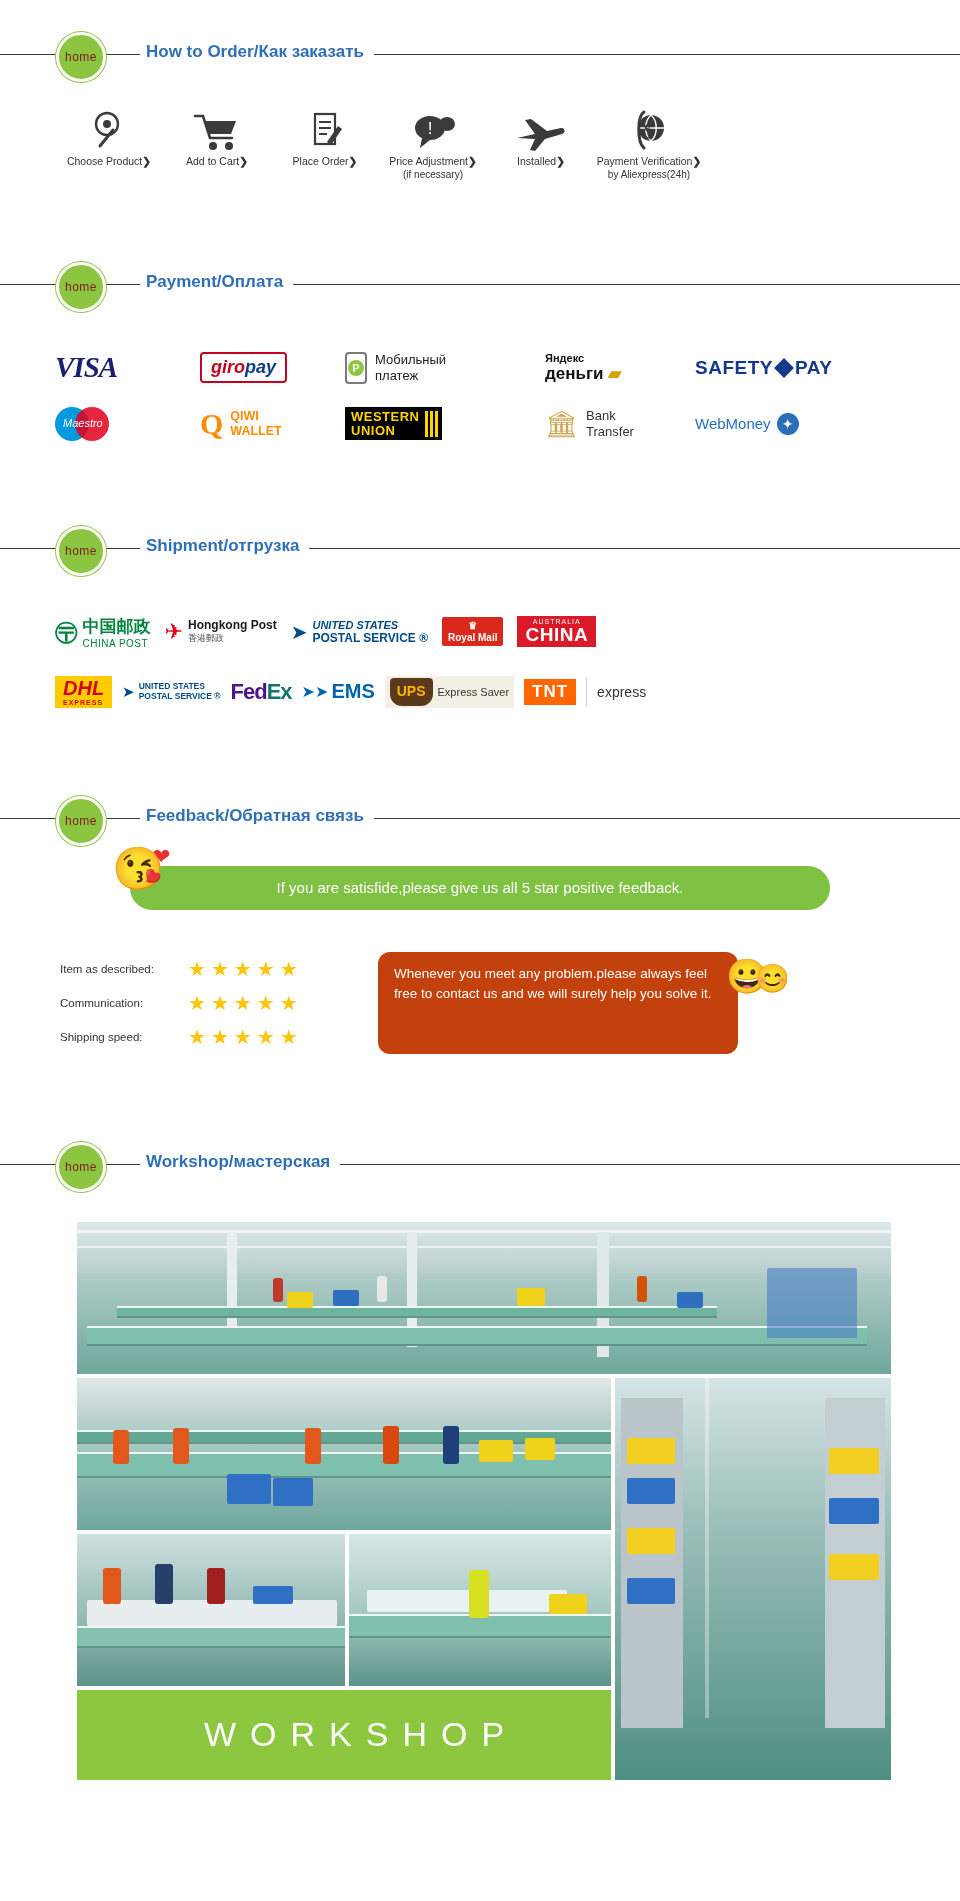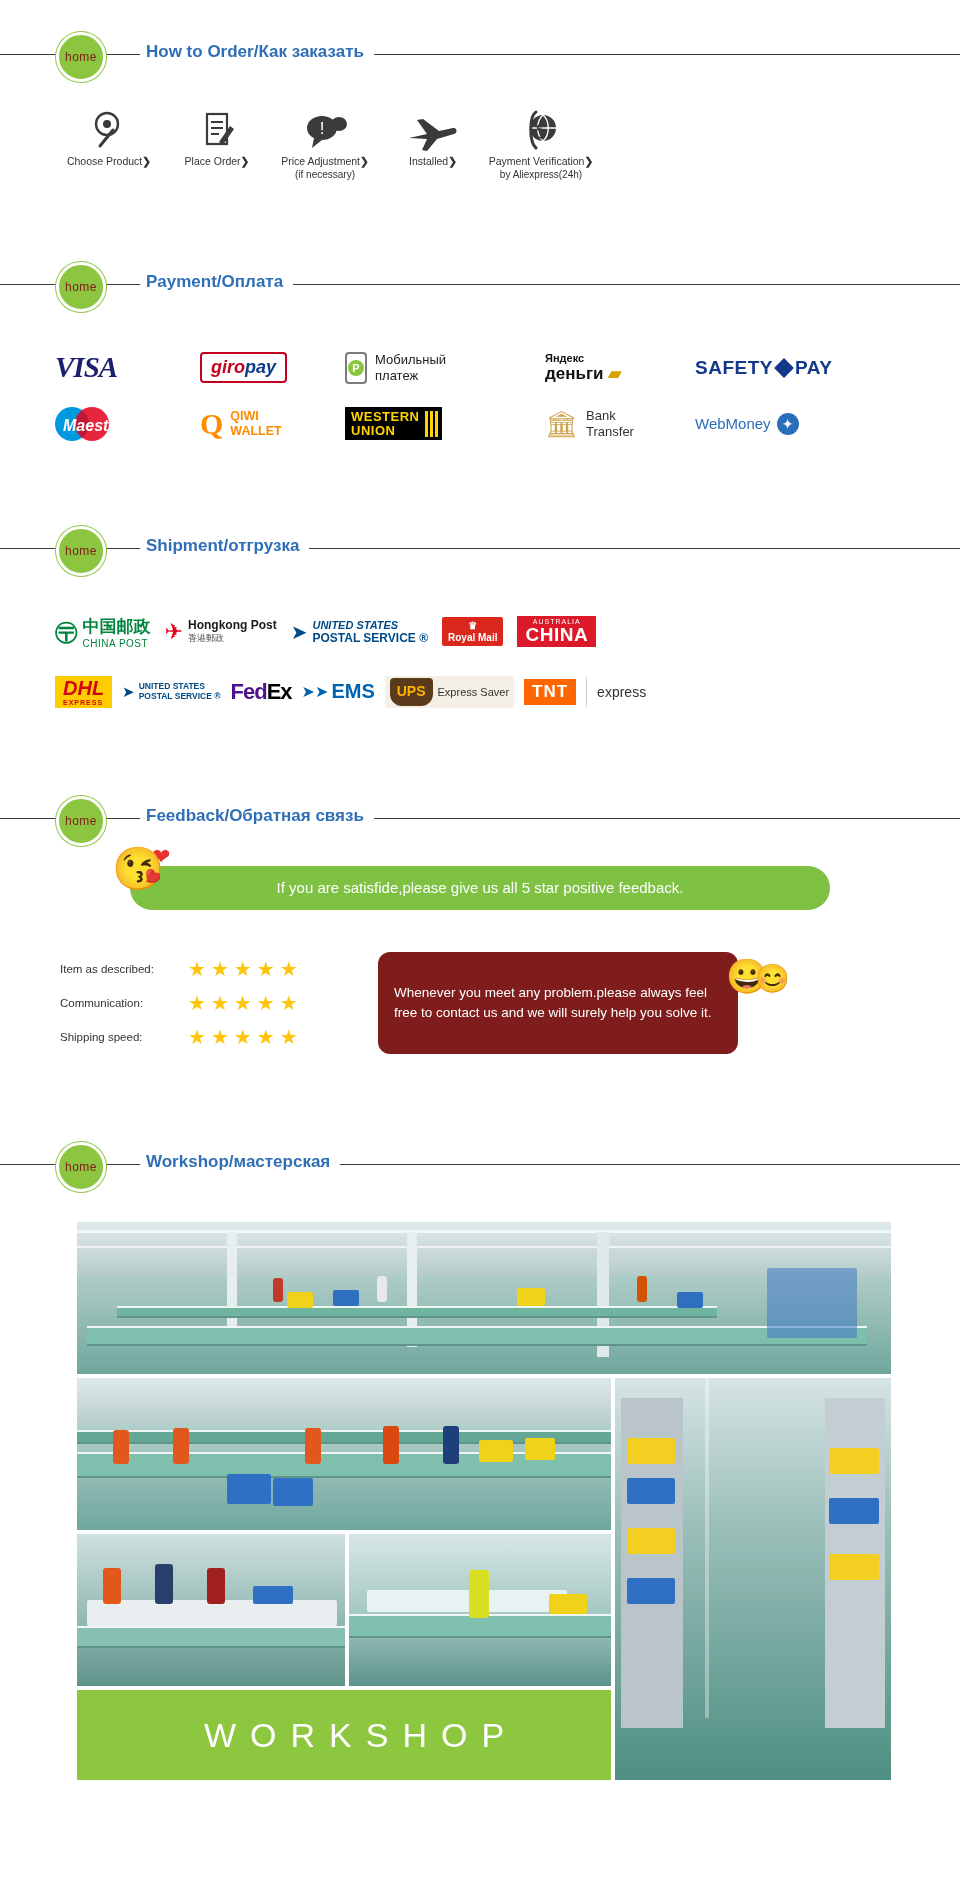--- a/index.html
+++ b/index.html
@@ -149,21 +149,21 @@
     transform: rotate(45deg); display: inline-block;
   }
   .maestro { position: relative; width: 74px; height: 34px; }
   .maestro .c1, .maestro .c2 {
     position: absolute; top: 0; width: 34px; height: 34px; border-radius: 50%;
   }
   .maestro .c1 { left: 0; background: #0099df; }
   .maestro .c2 { left: 20px; background: #e2001a; opacity: .85; }
   .maestro .mt {
     position: absolute; left: 8px; top: 10px; z-index: 2;
-    color: #fff; font-size: 16px; font-style: italic; font-weight: bold;
+    color: #fff; font-size: 11px; font-style: italic; font-weight: normal;
   }
   .qiwi { display: flex; align-items: center; gap: 7px; }
   .qiwi .q {
     font-size: 30px; color: #ff8c00; font-weight: bold;
     font-family: "Liberation Serif", serif;
   }
   .qiwi .qt { font-size: 12.5px; font-weight: bold; color: #ff8c00; line-height: 1.15; }
   .wu {
     background: #000; color: #ffd400;
     font-weight: bold; font-size: 13px; line-height: 1.05;
@@ -211,21 +211,21 @@
   .auspost .a2 { font-size: 19px; font-weight: bold; letter-spacing: .5px; }
   .dhl {
     background: #ffcc00; color: #d40511; font-weight: bold; font-style: italic;
     font-size: 20px; padding: 2px 8px; line-height: 1.05;
   }
   .dhl small { display: block; font-size: 7px; letter-spacing: 1px; font-style: normal; }
   .usps2 { display: flex; align-items: center; gap: 4px; }
   .usps2 .u2t { font-size: 8.5px; color: #004b87; font-weight: bold; line-height: 1.1; }
   .fedex { font-size: 22px; font-weight: bold; letter-spacing: -1px; }
   .fedex .fe { color: #4d148c; }
-  .fedex .ex { color: #000000; margin-top: 40px; }
+  .fedex .ex { color: #0f766e; margin-top: 40px; }
   .ems { display: flex; align-items: center; gap: 3px; }
   .ems .arrow { color: #0063b0; font-size: 16px; }
   .ems .emst { font-size: 20px; font-weight: bold; color: #0063b0; }
   .ups { display: flex; align-items: center; gap: 5px; background: #f5f0e6; padding: 2px 5px; }
   .ups .shield {
     background: #5a3a1b; color: #ffb500; font-weight: bold; font-size: 14px;
     padding: 5px 7px 7px; border-radius: 4px 4px 12px 12px;
   }
   .ups .upst { font-size: 11px; color: #333; }
   .tnt {
@@ -268,26 +268,26 @@
   }
   .fb-rows { width: 300px; }
   .fb-row {
     display: flex; align-items: center; height: 34px;
   }
   .fb-row .lbl { width: 128px; font-size: 11.5px; color: #333; }
   .fb-row .stars { color: #ffc50d; font-size: 20px; letter-spacing: 5px; }
   .fb-bubble {
     position: relative;
     width: 360px;
-    background: #7f1d1d;
+    background: #c2410c;
     border-radius: 12px;
     color: #fff;
     font-size: 13.5px;
     line-height: 1.5;
-    padding: 31px 16px;
+    padding: 12px 16px;
     min-height: 92px;
   }
   .fb-bubble .smileys {
     position: absolute;
     right: -52px; top: 8px;
     font-size: 34px;
     line-height: .95;
   }
   .fb-bubble .smileys .s2 { margin-left: -14px; font-size: 28px; display: inline-block; }
 
@@ -349,20 +349,33 @@
           <circle cx="19" cy="16" r="11" fill="none" stroke="#3b3b3b" stroke-width="2.4"></circle>
           <path d="M12 38 L25 22" stroke="#3b3b3b" stroke-width="3" stroke-linecap="round"></path>
           <circle cx="19" cy="16" r="4" fill="#3b3b3b"></circle>
         </svg>
       </div>
       <div class="order-lbl">
         <span>Choose Product</span><span class="chev">❯</span>
       </div>
     </div>
 
+    <div class="order-step">
+      <div class="order-ico">
+        <svg width="50" height="44" viewBox="0 0 50 44">
+          <path d="M3 6 H11 L18 28 H40" stroke="#3b3b3b" stroke-width="2.6" fill="none" stroke-linecap="round"></path>
+          <path d="M13 11 H44 L39 24 H17 Z" fill="#3b3b3b"></path>
+          <circle cx="21" cy="36" r="4" fill="#3b3b3b"></circle>
+          <circle cx="37" cy="36" r="4" fill="#3b3b3b"></circle>
+        </svg>
+      </div>
+      <div class="order-lbl">
+        <span>Add to Cart</span><span class="chev">❯</span>
+      </div>
+    </div>
 
     <div class="order-step">
       <div class="order-ico">
         <svg width="40" height="46" viewBox="0 0 40 46">
           <rect x="10" y="6" width="20" height="30" fill="none" stroke="#3b3b3b" stroke-width="2.2"></rect>
           <path d="M14 14 H26 M14 20 H26 M14 26 H22" stroke="#3b3b3b" stroke-width="1.8"></path>
           <path d="M22 34 L33 18 L37 21 L26 37 Z" fill="#3b3b3b"></path>
         </svg>
       </div>
       <div class="order-lbl">

